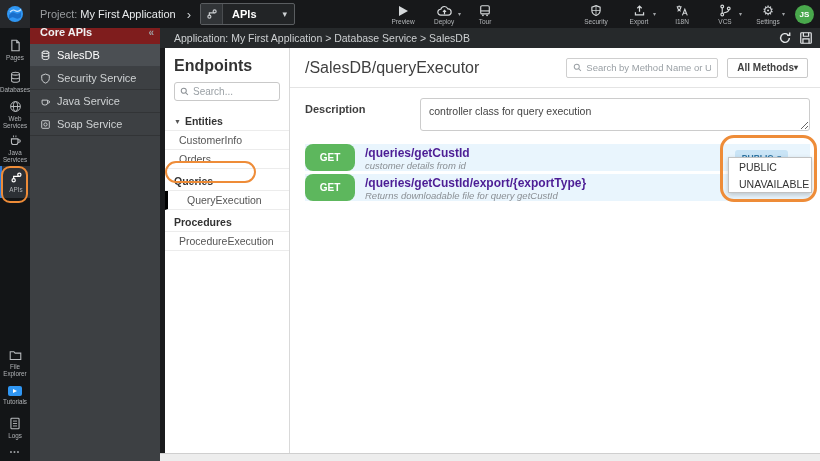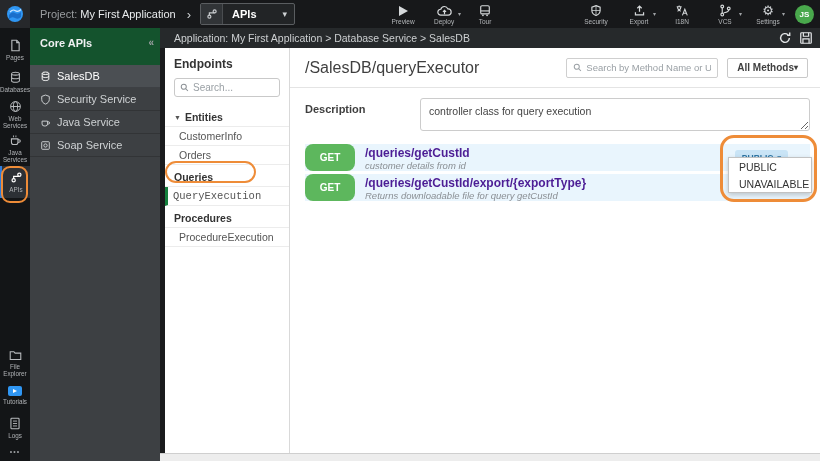--- a/index.html
+++ b/index.html
@@ -31,43 +31,43 @@
   .rail-item { width:30px; min-height:32px; padding:2px 0 3px; display:flex; flex-direction:column; align-items:center; justify-content:center; color:#b9bcbf; cursor:pointer; }
   .rail-item .rlbl { font-size:6.3px; line-height:7px; text-align:center; margin-top:2px; color:#b0b3b6; }
   .rail-item.sel { background:#2c3035; border-left:2px solid #2f7bd9; color:#fff; }
   .rail-spacer { flex:1; }
   .rail-dots { color:#9a9da0; font-size:7px; letter-spacing:1px; padding:4px 0 6px; }
   .tut-badge { width:14px; height:10px; background:#2f96f3; border-radius:2px; display:flex; align-items:center; justify-content:center; }
   .tut-badge .tri { width:0; height:0; border-left:4px solid #fff; border-top:2.8px solid transparent; border-bottom:2.8px solid transparent; }
 
   
   .sidebar { position:absolute; left:30px; top:28px; width:130px; height:433px; background:#3d4043; z-index:5; }
-  .sb-head { height:37px; background:#14532d; color:#f0f1f2; font-size:11px; font-weight:bold; display:flex; align-items:center; padding:0 6px 8px 10px; }
+  .sb-head { height:16px; background:#7f1d1d; color:#f0f1f2; font-size:11px; font-weight:bold; display:flex; align-items:center; padding:0 6px 8px 10px; }
   .sb-collapse { margin-left:auto; color:#9da0a3; font-size:10px; cursor:pointer; }
   .sb-item { height:23px; display:flex; align-items:center; gap:6px; padding-left:10px; color:#ced1d3; font-size:11px; border-bottom:1px solid rgba(0,0,0,0.18); cursor:pointer; }
   .sb-item.sel { background:#4b4f53; color:#fff; }
   .blackstrip { position:absolute; left:160px; top:48px; width:5px; height:413px; background:#1a1b1d; z-index:4; }
 
   
   .appbar { position:absolute; left:160px; top:28px; width:660px; height:20px; background:#26292b; display:flex; align-items:center; z-index:6; }
   .appbar .bc { color:#cdd0d2; font-size:10.5px; padding-left:14px; }
   .appbar .bc-icons { margin-left:auto; display:flex; gap:7px; padding-right:7px; color:#e3e5e7; }
 
   
   .endpoints { position:absolute; left:165px; top:48px; width:125px; height:405px; background:#fff; border-right:1px solid #d9d9d9; z-index:5; }
   .ep-pad { padding:9px 9px 4px; }
-  .ep-title { font-size:12px; font-weight:bold; color:#333; margin-bottom:7px; }
+  .ep-title { font-size:16px; font-weight:bold; color:#333; margin-bottom:7px; }
   .ep-search { display:flex; align-items:center; gap:4px; border:1px solid #c9c9c9; border-radius:3px; height:19px; padding:0 5px; color:#8b9095; }
   .ep-search input { border:none; outline:none; width:80px; font-size:10px; color:#444; font-family:"Liberation Sans",sans-serif; }
   .ep-search input::placeholder { color:#9aa0a5; }
   .ep-row { height:19px; display:flex; align-items:center; font-size:10.5px; color:#555; border-bottom:1px solid #ececec; padding-left:9px; cursor:pointer; position:relative; }
   .ep-row.hdr { font-weight:bold; color:#333; cursor:default; margin-top:3px; }
   .ep-row.child { padding-left:14px; }
   .ep-row .hdr-caret { font-size:7px; color:#555; margin-right:4px; }
-  .ep-row.sel { border-left:3px solid #15803d; padding-left:5px;font-family:Liberation Mono, monospace; }
+  .ep-row.sel { border-left:3px solid #000000; padding-left:19px; }
   .ep-list { margin-top:7px; }
 
   
   .main { position:absolute; left:290px; top:48px; width:530px; height:405px; background:#fff; z-index:5; }
   .m-head { height:40px; display:flex; align-items:center; padding:0 12px 0 15px; border-bottom:1px solid #e4e4e4; }
   .m-title { font-size:16px; color:#3f3f3f; }
   .m-search { margin-left:auto; display:flex; align-items:center; gap:4px; border:1px solid #cfcfcf; border-radius:2px; height:20px; padding:0 6px; width:152px; color:#9aa0a5; }
   .m-search input { border:none; outline:none; flex:1; font-size:9.5px; color:#444; width:100%; font-family:"Liberation Sans",sans-serif; }
   .m-search input::placeholder { color:#9aa0a5; }
   .m-filter { margin-left:9px; border:1px solid #c9c9c9; border-radius:2px; height:20px; display:flex; align-items:center; padding:0 9px; font-size:10px; font-weight:bold; color:#3f3f3f; cursor:pointer; background:#fff; }

